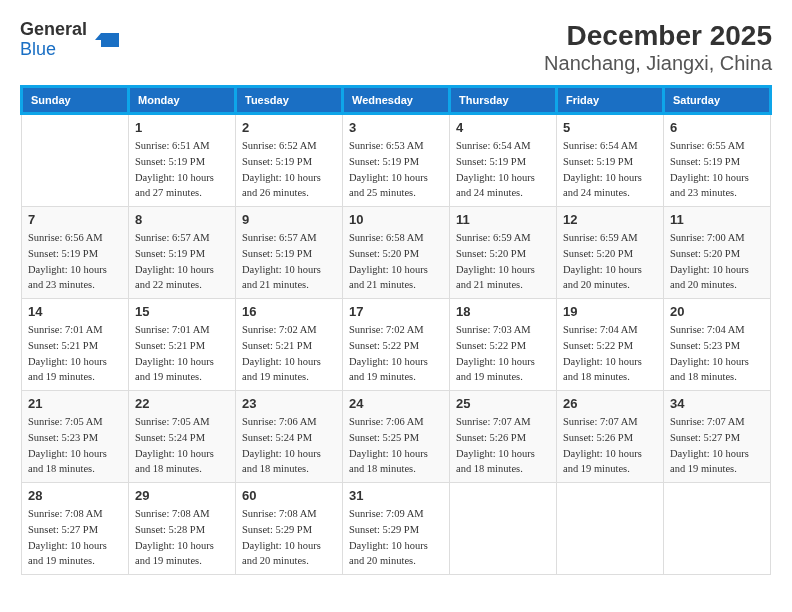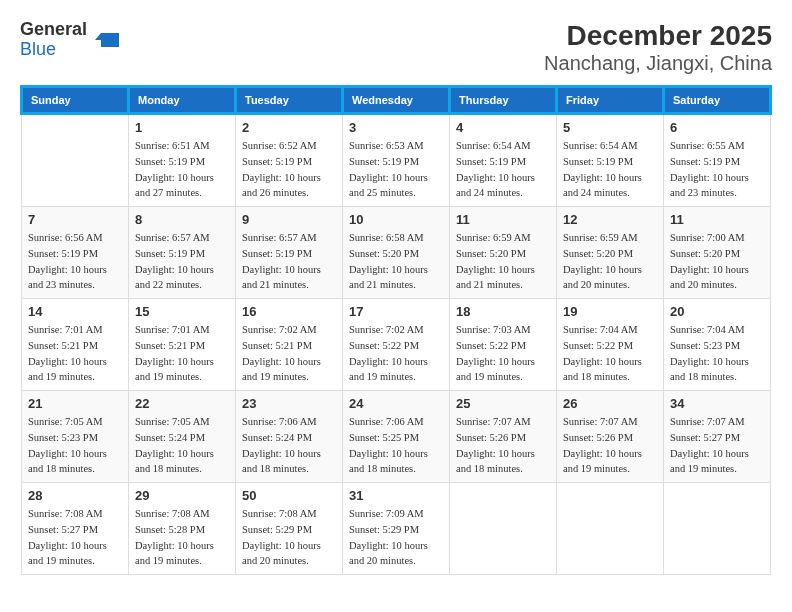--- a/index.html
+++ b/index.html
@@ -249,21 +249,21 @@
       <tr>
         <td>
           <span class="day-number">28</span>
           <div class="day-info">Sunrise: 7:08 AM<br>Sunset: 5:27 PM<br>Daylight: 10 hours and 19 minutes.</div>
         </td>
         <td>
           <span class="day-number">29</span>
           <div class="day-info">Sunrise: 7:08 AM<br>Sunset: 5:28 PM<br>Daylight: 10 hours and 19 minutes.</div>
         </td>
         <td>
-          <span class="day-number">50</span>
+          <span class="day-number">60</span>
           <div class="day-info">Sunrise: 7:08 AM<br>Sunset: 5:29 PM<br>Daylight: 10 hours and 20 minutes.</div>
         </td>
         <td>
           <span class="day-number">31</span>
           <div class="day-info">Sunrise: 7:09 AM<br>Sunset: 5:29 PM<br>Daylight: 10 hours and 20 minutes.</div>
         </td>
         <td class="empty-cell"></td>
         <td class="empty-cell"></td>
         <td class="empty-cell"></td>
       </tr>

